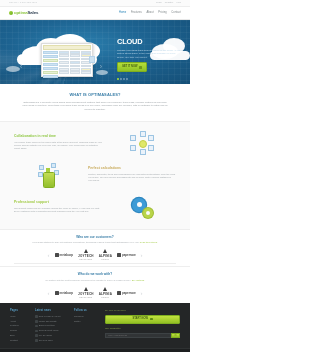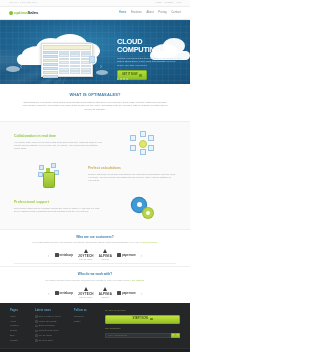--- a/index.html
+++ b/index.html
@@ -260,21 +260,20 @@
       </div>
       <div class="shot-tab"></div>
     </div>
 
     <div class="arrow-l">‹</div>
     <div class="arrow-r">›</div>
 
     <div class="hero-copy">
       <div class="hero-h1">
         <span>CLOUD</span>
-        <span>COMPUTING</span>
       </div>
       <div class="hero-p">Manage your sales team from anywhere in the world. All your data is stored safely in the cloud and available on every device, any time you need it.</div>
       <div class="hero-btn">
         <span>GET IT NOW</span>
         <span class="ic"></span>
       </div>
     </div>
     <div class="dots">
       <i class="on"></i>
       <i></i>

